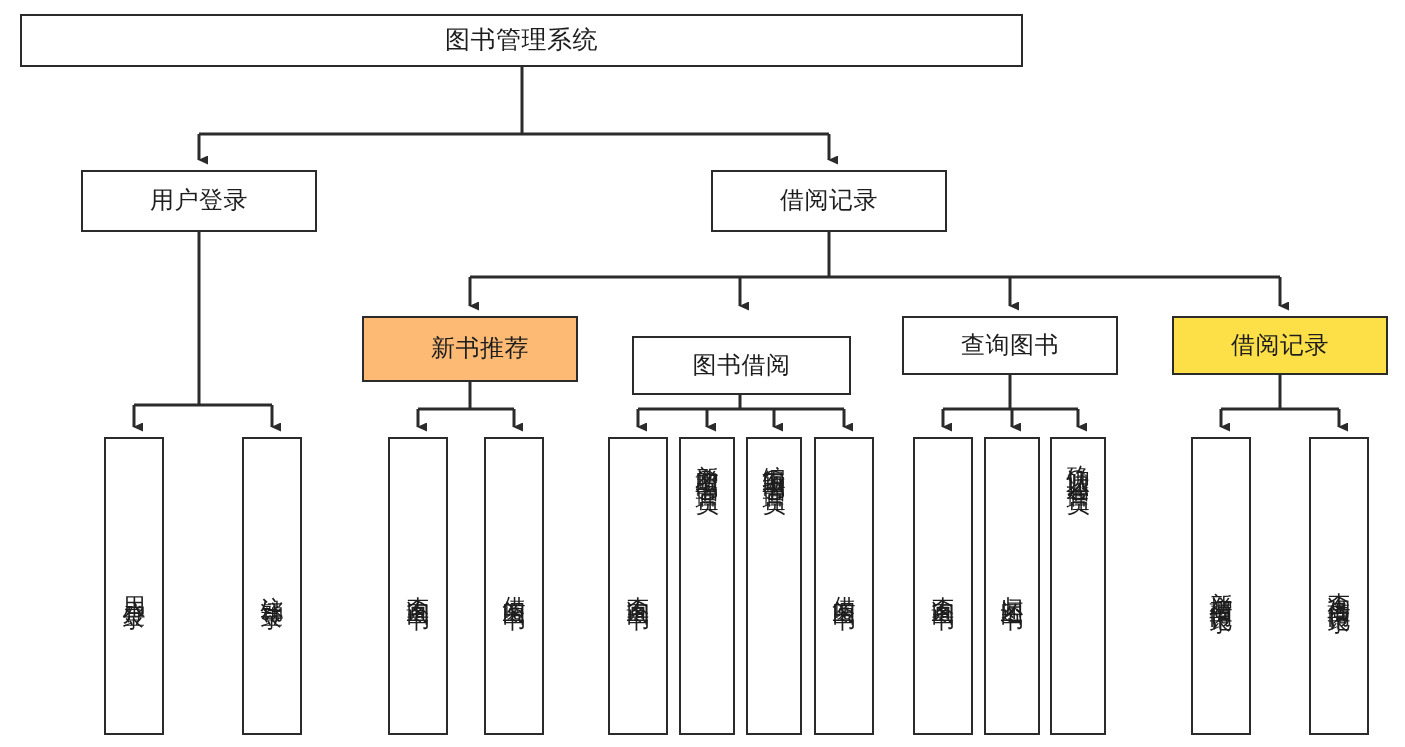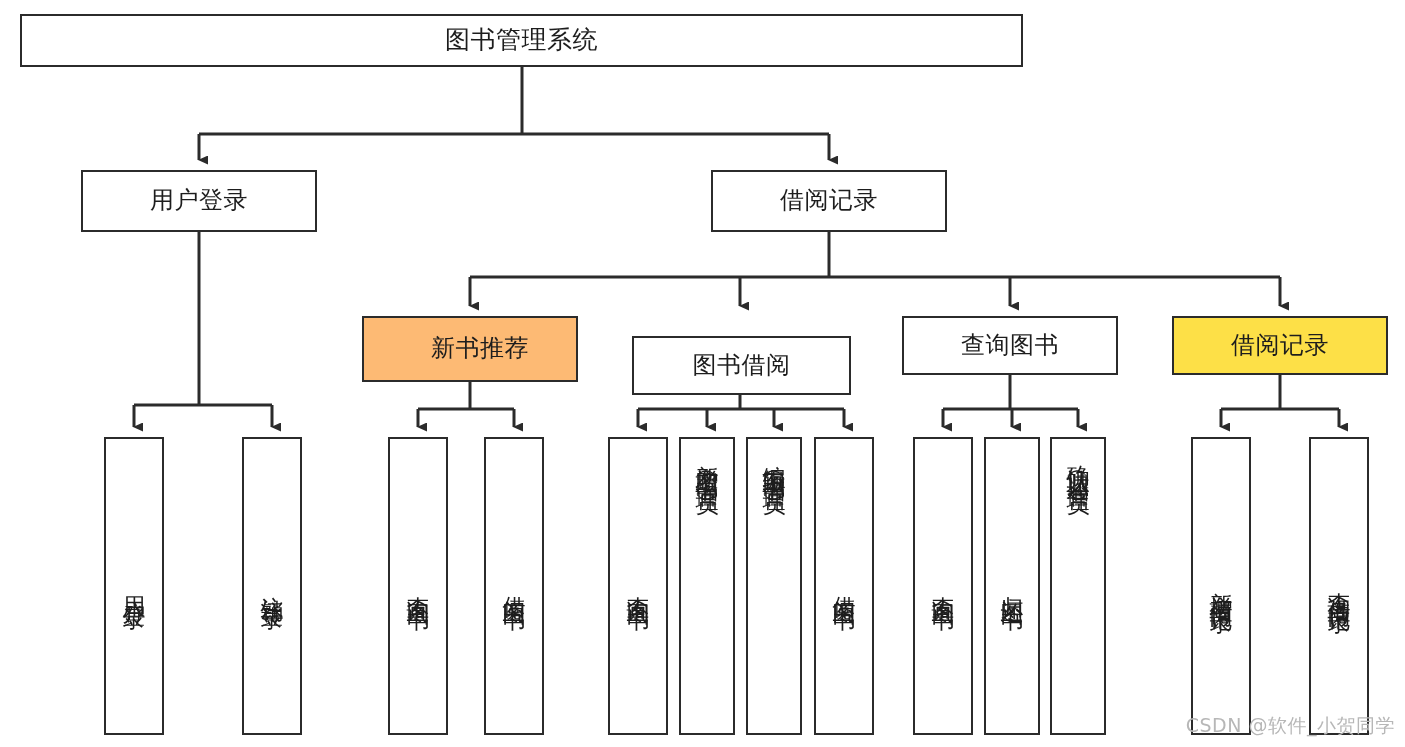--- a/index.html
+++ b/index.html
@@ -182,15 +182,14 @@
         <span class="node-label v-label" style="color: rgb(29, 29, 29);">确认归还（管理员）</span>
       </div>
       <div class="node n-leaf12 v-node v-center" style="left: 1191px; top: 437px; width: 60px; height: 298px; border-color: rgb(43, 43, 43); background: rgb(255, 255, 255);">
         <span class="node-label v-label" style="color: rgb(29, 29, 29);">新增借阅记录</span>
       </div>
       <div class="node n-leaf13 v-node v-center" style="left: 1309px; top: 437px; width: 60px; height: 298px; border-color: rgb(43, 43, 43); background: rgb(255, 255, 255);">
         <span class="node-label v-label" style="color: rgb(29, 29, 29);">查询借阅记录</span>
       </div>
     </div>
 
-  <div id="watermark">CSDN @软件_小贺同学</div>
 
 </div>
 
 </body></html>

